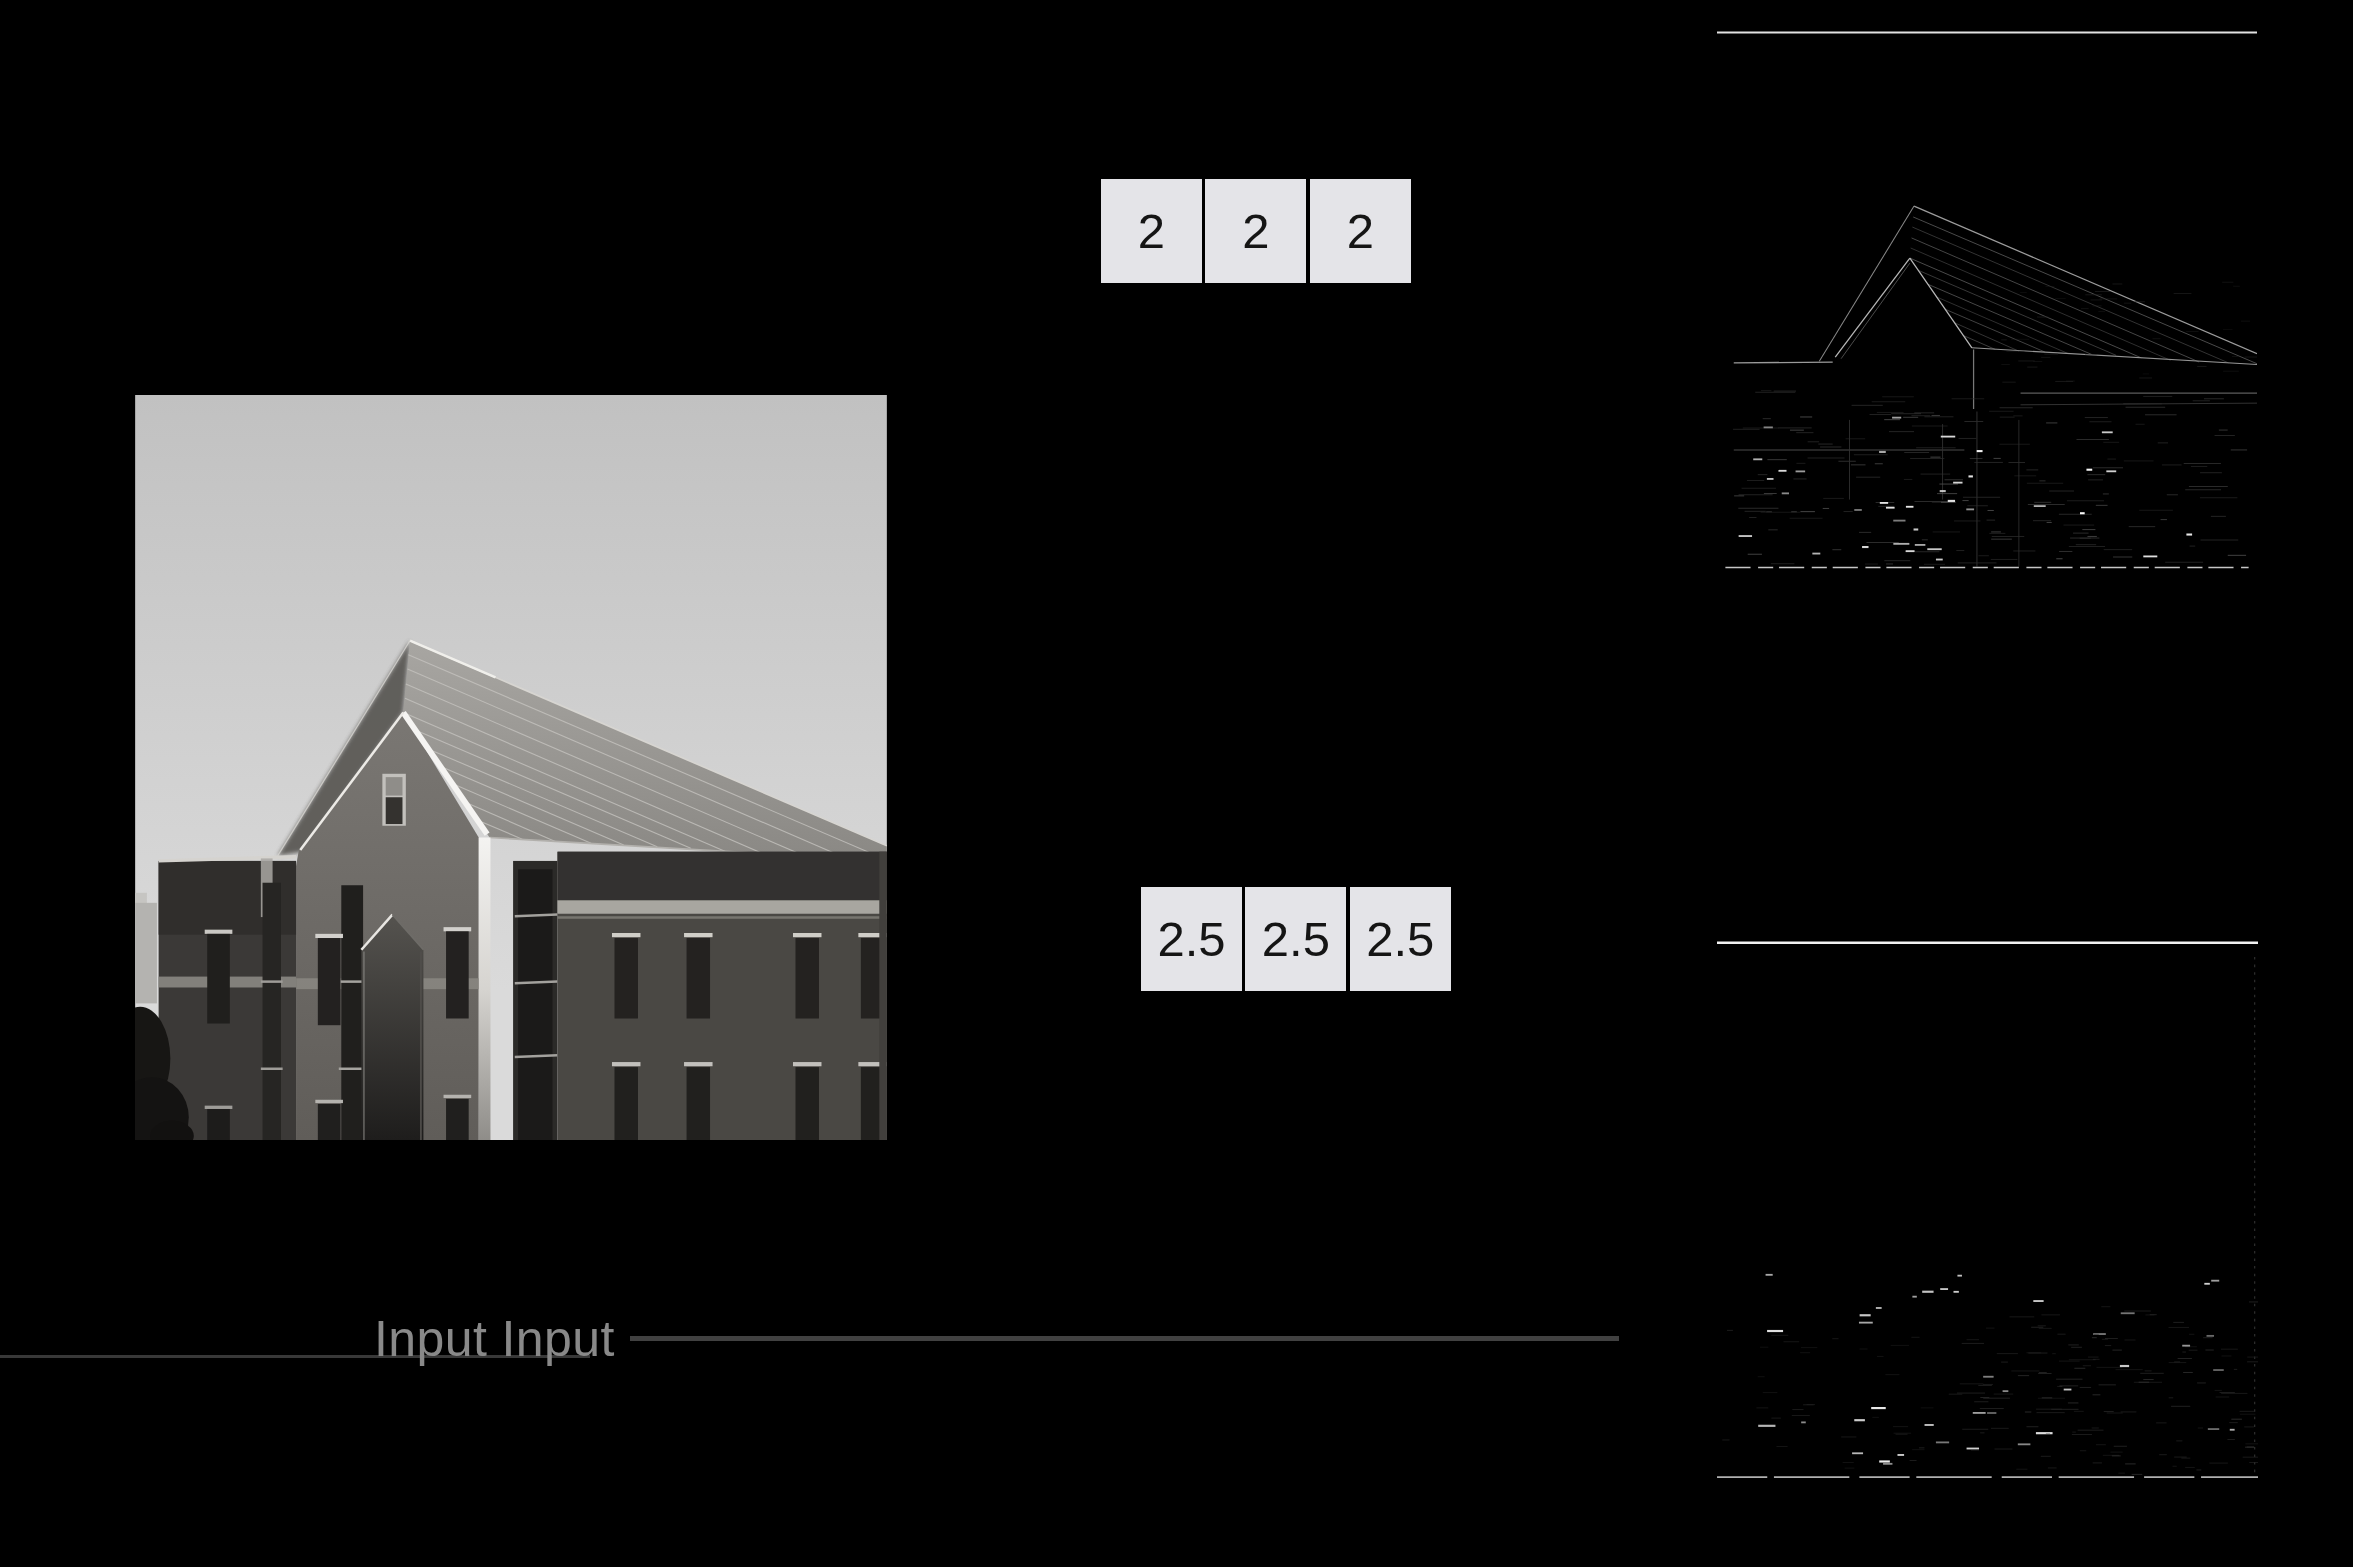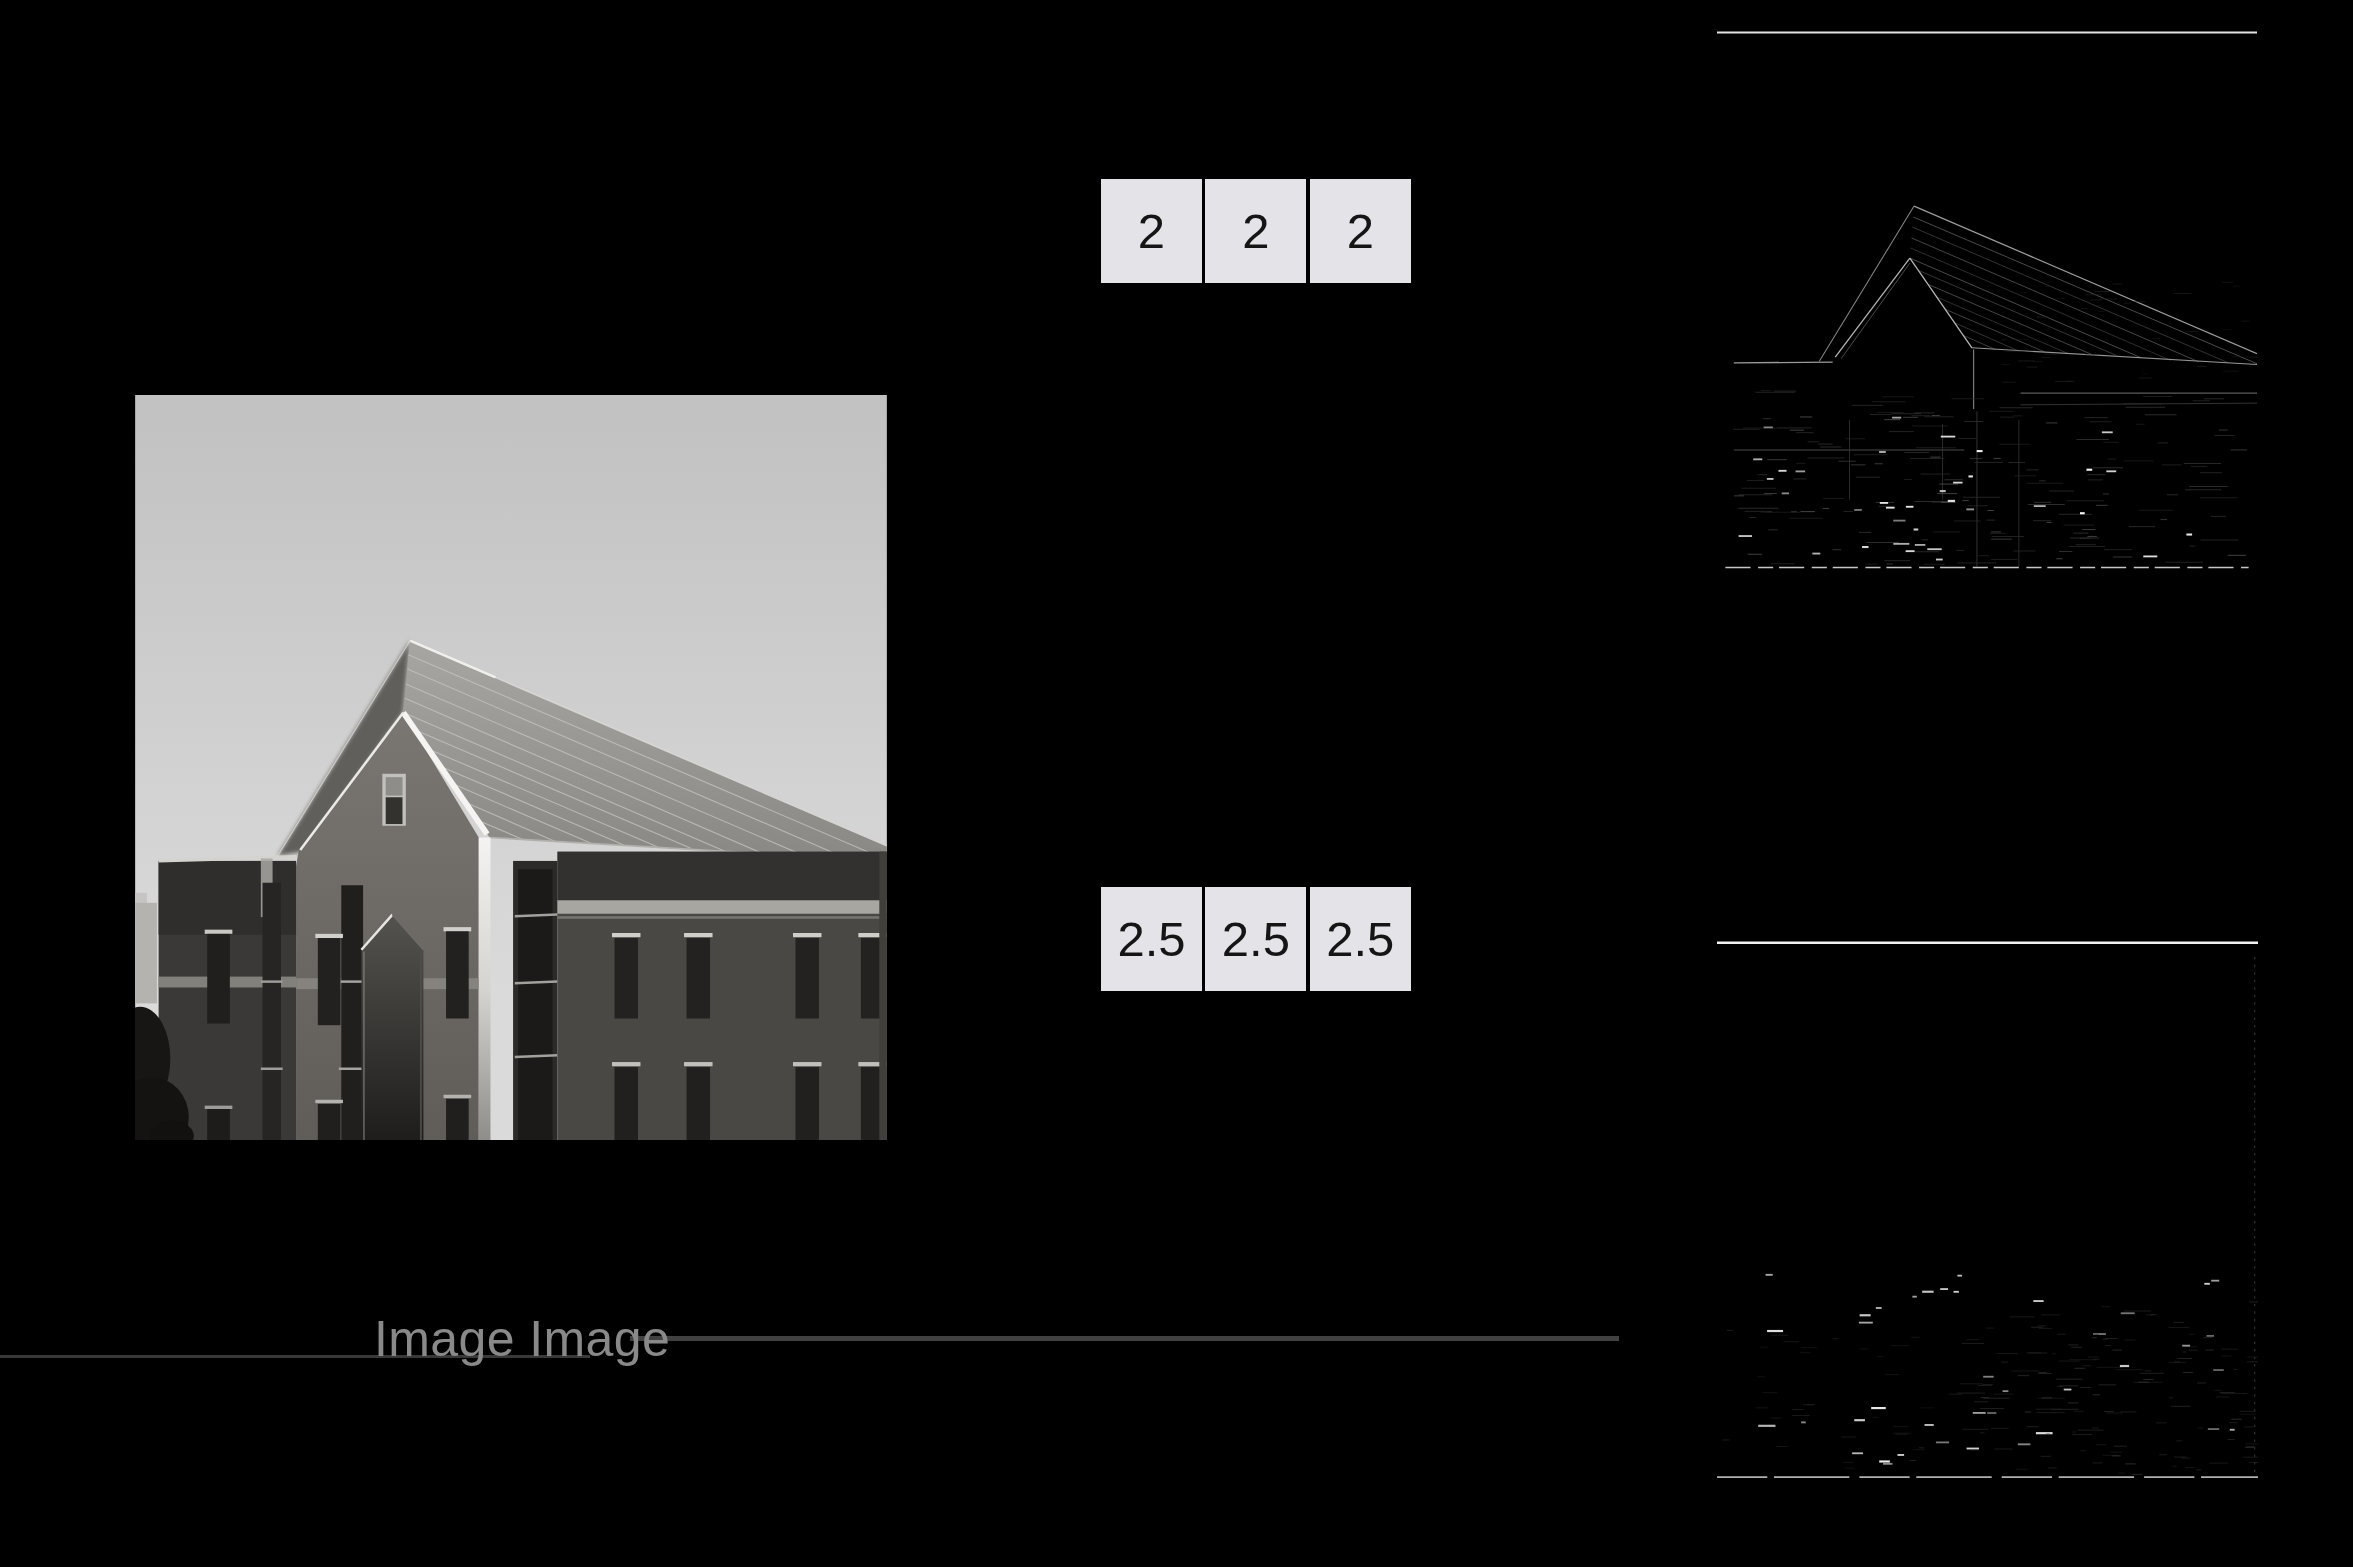--- a/index.html
+++ b/index.html
@@ -182,29 +182,29 @@
       <rect x="888" y="545" width="9" height="344" fill="#413f3c"></rect>
     </g>
   </svg>
 
   <div class="kernel" style="left:1101px;top:179px;">
     <div class="kcell">2</div>
     <div class="kcell">2</div>
     <div class="kcell">2</div>
   </div>
 
-  <div class="kernel" style="left:1101px;top:887px;">
+  <div class="kernel" style="left:1141px;top:887px;">
     <div class="kcell">2.5</div>
     <div class="kcell">2.5</div>
     <div class="kcell">2.5</div>
   </div>
 
   <div id="line-thick"></div>
   <div id="line-thin"></div>
-  <div id="input-label">Image Image</div>
+  <div id="input-label">Input Input</div>
 
   <svg class="abs" style="left:1717px;top:30px;" width="540" height="540" viewBox="0 0 644 644">
     <rect x="0" y="0" width="644" height="644" fill="#000000"></rect>
     <line x1="0" y1="3" x2="644" y2="3" stroke="#e2e2e2" stroke-width="2.5"></line>
     <g>
       <line x1="235" y1="210" x2="644" y2="386" stroke="#9c9c9c" stroke-width="1.5"></line>
       <line x1="235" y1="210" x2="122" y2="395" stroke="#8a8a8a" stroke-width="1.2"></line>
       <g stroke="#6f6f6f" stroke-width="1">
         <line x1="234" y1="223" x2="644" y2="398" opacity="0.8"></line>
         <line x1="233" y1="235" x2="610" y2="397" opacity="0.55"></line>

